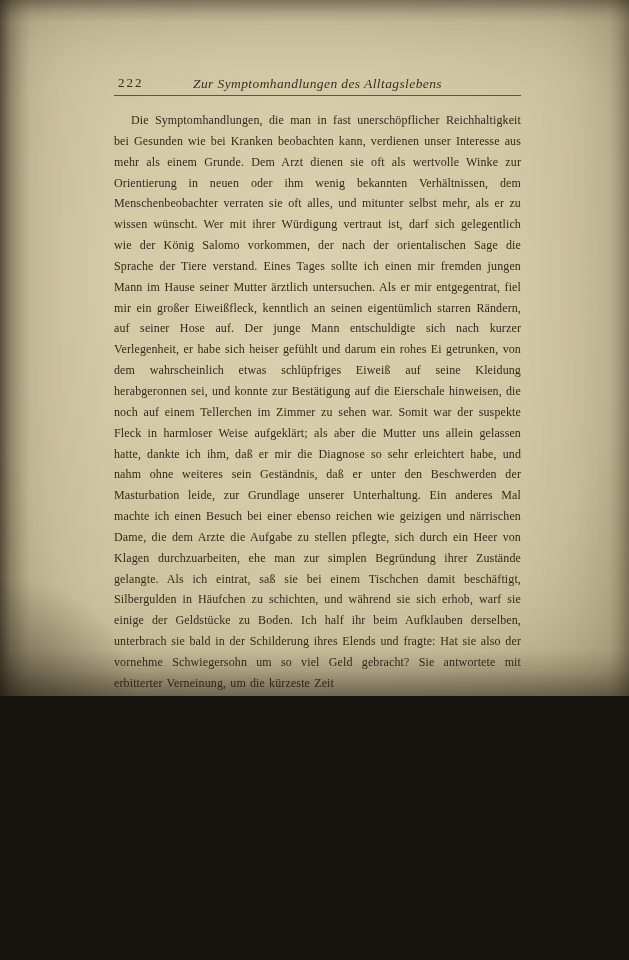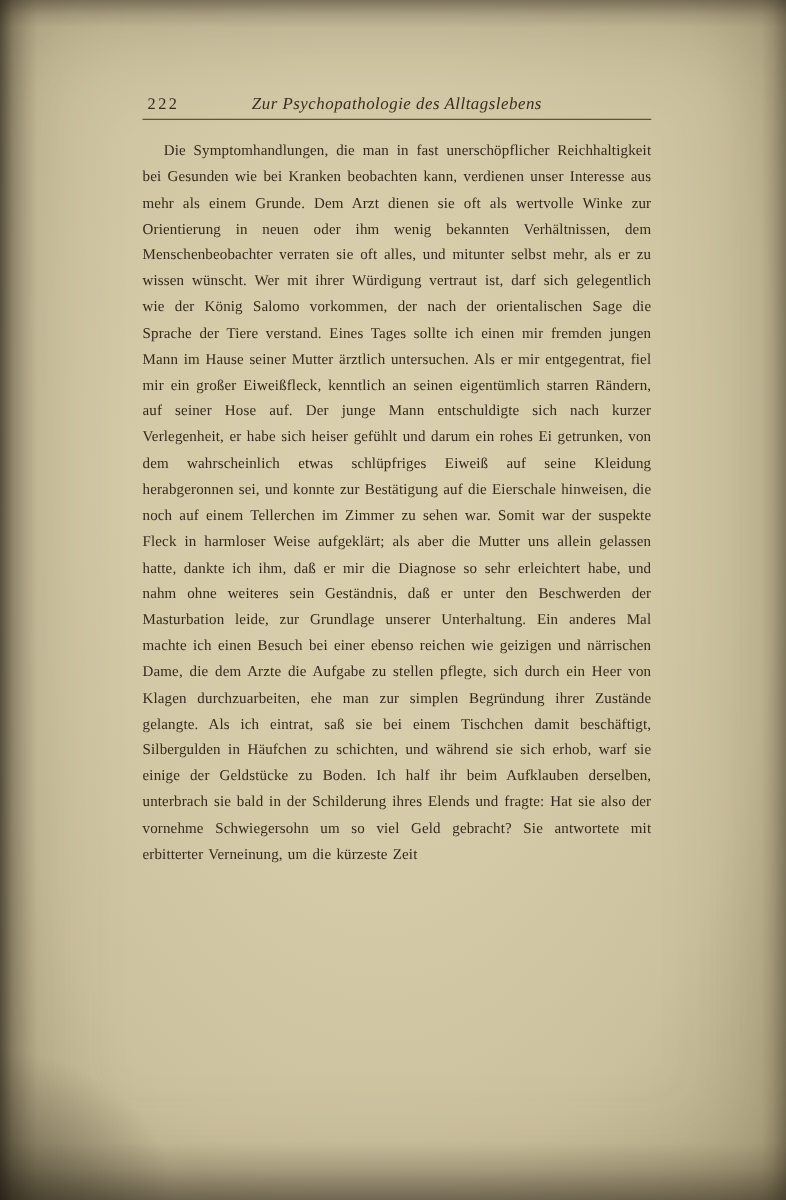--- a/index.html
+++ b/index.html
@@ -3,21 +3,21 @@
 <meta charset="utf-8">
 <style>
   html, body {
     margin: 0;
     padding: 0;
     background: #171410;
   }
   .page {
     position: relative;
     width: 629px;
-    height: 960px;
+    height: 696px;
     overflow: hidden;
     background: radial-gradient(ellipse at 48% 40%,
                 #dbd1b0 0%, #d4caa8 40%, #ccc19e 70%, #b9ae8a 92%, #a89d7a 100%);
     box-shadow: inset 0 0 90px rgba(70, 58, 36, 0.38);
     font-family: "Liberation Serif", "DejaVu Serif", serif;
     color: #32291c;
   }
   
   .edge-left {
     position: absolute; left: 0; top: 0; bottom: 0; width: 30px;
@@ -109,21 +109,21 @@
     color: #33291b;
   }
 </style>
 </head>
 <body>
 
 <div class="page">
 
   <div class="header">
     <span class="pagenum">222</span>
-    <span class="running-title">Zur Psychopathologie des Alltagslebens</span>
+    <span class="running-title">Zur Symptomhandlungen des Alltagslebens</span>
   </div>
 
   <div class="header-rule"></div>
 
   <div class="text-block">
     <p class="body-paragraph">Die Symptomhandlungen, die man in fast unerschöpflicher Reichhaltigkeit bei Gesunden wie bei Kranken beobachten kann, verdienen unser Interesse aus mehr als einem Grunde. Dem Arzt dienen sie oft als wertvolle Winke zur Orientierung in neuen oder ihm wenig bekannten Verhältnissen, dem Menschenbeobachter verraten sie oft alles, und mitunter selbst mehr, als er zu wissen wünscht. Wer mit ihrer Würdigung vertraut ist, darf sich gelegentlich wie der König Salomo vorkommen, der nach der orientalischen Sage die Sprache der Tiere verstand. Eines Tages sollte ich einen mir fremden jungen Mann im Hause seiner Mutter ärztlich untersuchen. Als er mir entgegentrat, fiel mir ein großer Eiweißfleck, kenntlich an seinen eigentümlich starren Rändern, auf seiner Hose auf. Der junge Mann entschuldigte sich nach kurzer Verlegenheit, er habe sich heiser gefühlt und darum ein rohes Ei getrunken, von dem wahrscheinlich etwas schlüpfriges Eiweiß auf seine Kleidung herabgeronnen sei, und konnte zur Bestätigung auf die Eierschale hinweisen, die noch auf einem Tellerchen im Zimmer zu sehen war. Somit war der suspekte Fleck in harmloser Weise aufgeklärt; als aber die Mutter uns allein gelassen hatte, dankte ich ihm, daß er mir die Diagnose so sehr erleichtert habe, und nahm ohne weiteres sein Geständnis, daß er unter den Beschwerden der Masturbation leide, zur Grundlage unserer Unterhaltung. Ein anderes Mal machte ich einen Besuch bei einer ebenso reichen wie geizigen und närrischen Dame, die dem Arzte die Aufgabe zu stellen pflegte, sich durch ein Heer von Klagen durchzuarbeiten, ehe man zur simplen Begründung ihrer Zustände gelangte. Als ich eintrat, saß sie bei einem Tischchen damit beschäftigt, Silbergulden in Häufchen zu schichten, und während sie sich erhob, warf sie einige der Geldstücke zu Boden. Ich half ihr beim Aufklauben derselben, unterbrach sie bald in der Schilderung ihres Elends und fragte: Hat sie also der vornehme Schwiegersohn um so viel Geld gebracht? Sie antwortete mit erbitterter Verneinung, um die kürzeste Zeit</p>
   </div>
 
   <div class="edge-left"></div>
   <div class="edge-right"></div>

